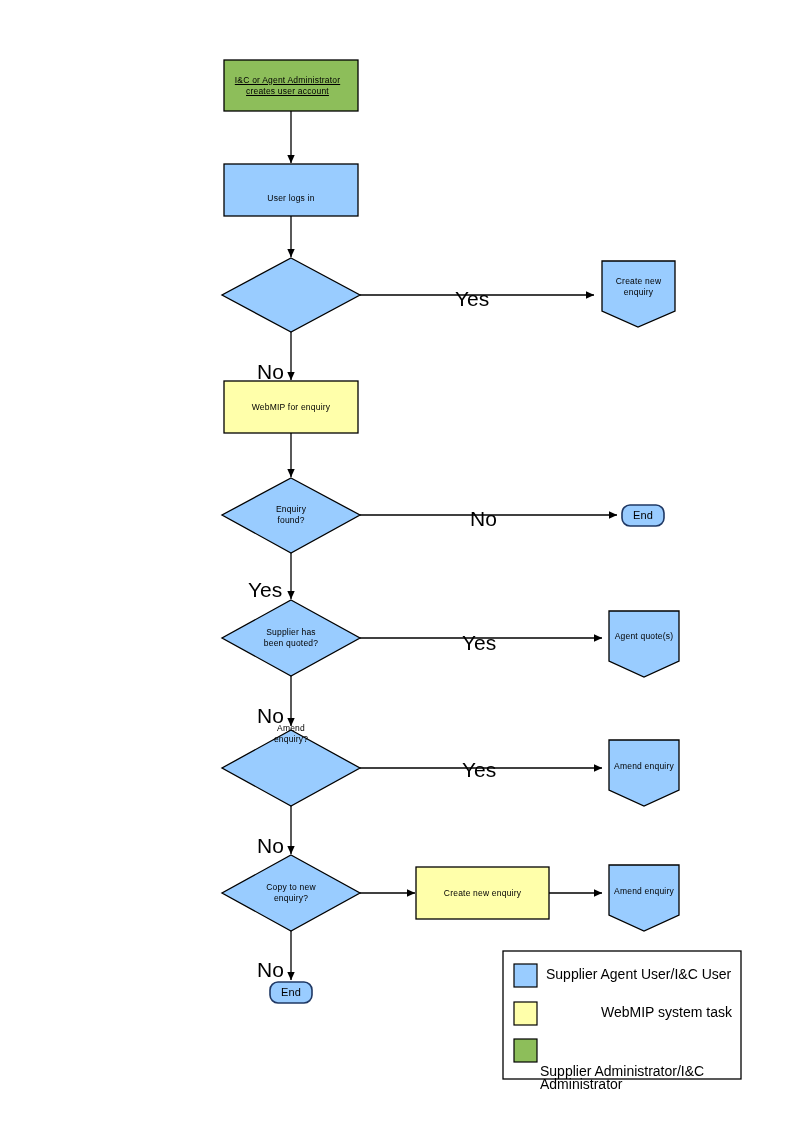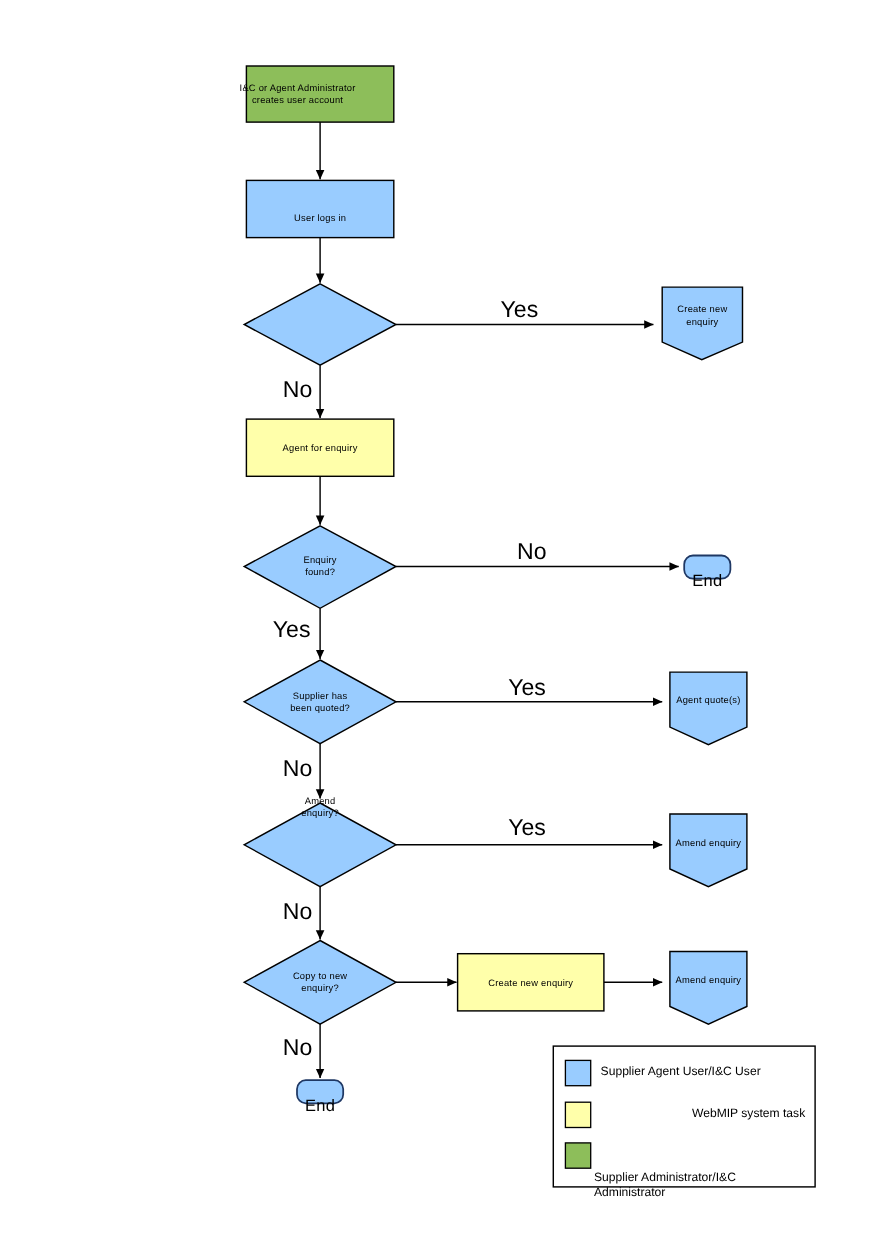--- a/index.html
+++ b/index.html
@@ -38,30 +38,30 @@
     pointer-events: none;
     white-space: pre-line;
   }
   .edge-label {
     position: absolute;
     color: #000000;
     font-family: "Liberation Sans", sans-serif;
     font-size: 21px;
     line-height: 21px;
     letter-spacing: 0px;
+    margin-top: 17px;
   }
   .term-label {
-    font-size: 15px;
-    margin-top: 13px;
+    font-size: 11px;
   }
   .legend-text {
     position: absolute;
     color: #000000;
     font-family: "Liberation Sans", sans-serif;
-    font-size: 11px;
+    font-size: 14px;
     line-height: 13px;
     white-space: pre-line;
   }
 </style>
 </head>
 <body>
 
 <div id="canvas">
 
   <svg id="flow-svg" viewBox="0 0 794 1123" xmlns="http://www.w3.org/2000/svg">
@@ -117,30 +117,30 @@
     <polygon points="609,865 679,865 679,915 644,931 609,915" fill="#99CCFF" stroke="#000000" stroke-width="1.3"></polygon>
 
     <rect x="270" y="982" width="42" height="21" rx="8" ry="8" fill="#99CCFF" stroke="#1F3864" stroke-width="1.6"></rect>
 
     <rect x="503" y="951" width="238" height="128" fill="#ffffff" stroke="#000000" stroke-width="1.3"></rect>
     <rect x="514" y="964" width="23" height="23" fill="#99CCFF" stroke="#000000" stroke-width="1.2"></rect>
     <rect x="514" y="1002" width="23" height="23" fill="#FFFFAA" stroke="#000000" stroke-width="1.2"></rect>
     <rect x="514" y="1039" width="23" height="23" fill="#8DBE5A" stroke="#000000" stroke-width="1.2"></rect>
   </svg>
 
-  <div class="node-label" style="left:215px; top:60px; width:111px; height:51px;">I&amp;C or Agent Administrator
+  <div class="node-label" style="left:232px; top:60px; width:111px; height:51px;text-decoration:underline;">I&amp;C or Agent Administrator
 creates user account</div>
 
   <div class="node-label" style="left:224px; top:164px; width:134px; height:68px;">User logs in</div>
 
 
   <div class="node-label" style="left:602px; top:272px; width:73px; height:30px;">Create new
 enquiry</div>
 
-  <div class="node-label" style="left:224px; top:381px; width:134px; height:52px;">Agent for enquiry</div>
+  <div class="node-label" style="left:224px; top:381px; width:134px; height:52px;">WebMIP for enquiry</div>
 
   <div class="node-label" style="left:222px; top:498px; width:138px; height:34px;">Enquiry
 found?</div>
 
   <div class="node-label term-label" style="left:622px; top:505px; width:42px; height:21px;">End</div>
 
   <div class="node-label" style="left:222px; top:621px; width:138px; height:34px;">Supplier has
 been quoted?</div>
 
   <div class="node-label" style="left:607px; top:624px; width:74px; height:24px;">Agent quote(s)</div>

